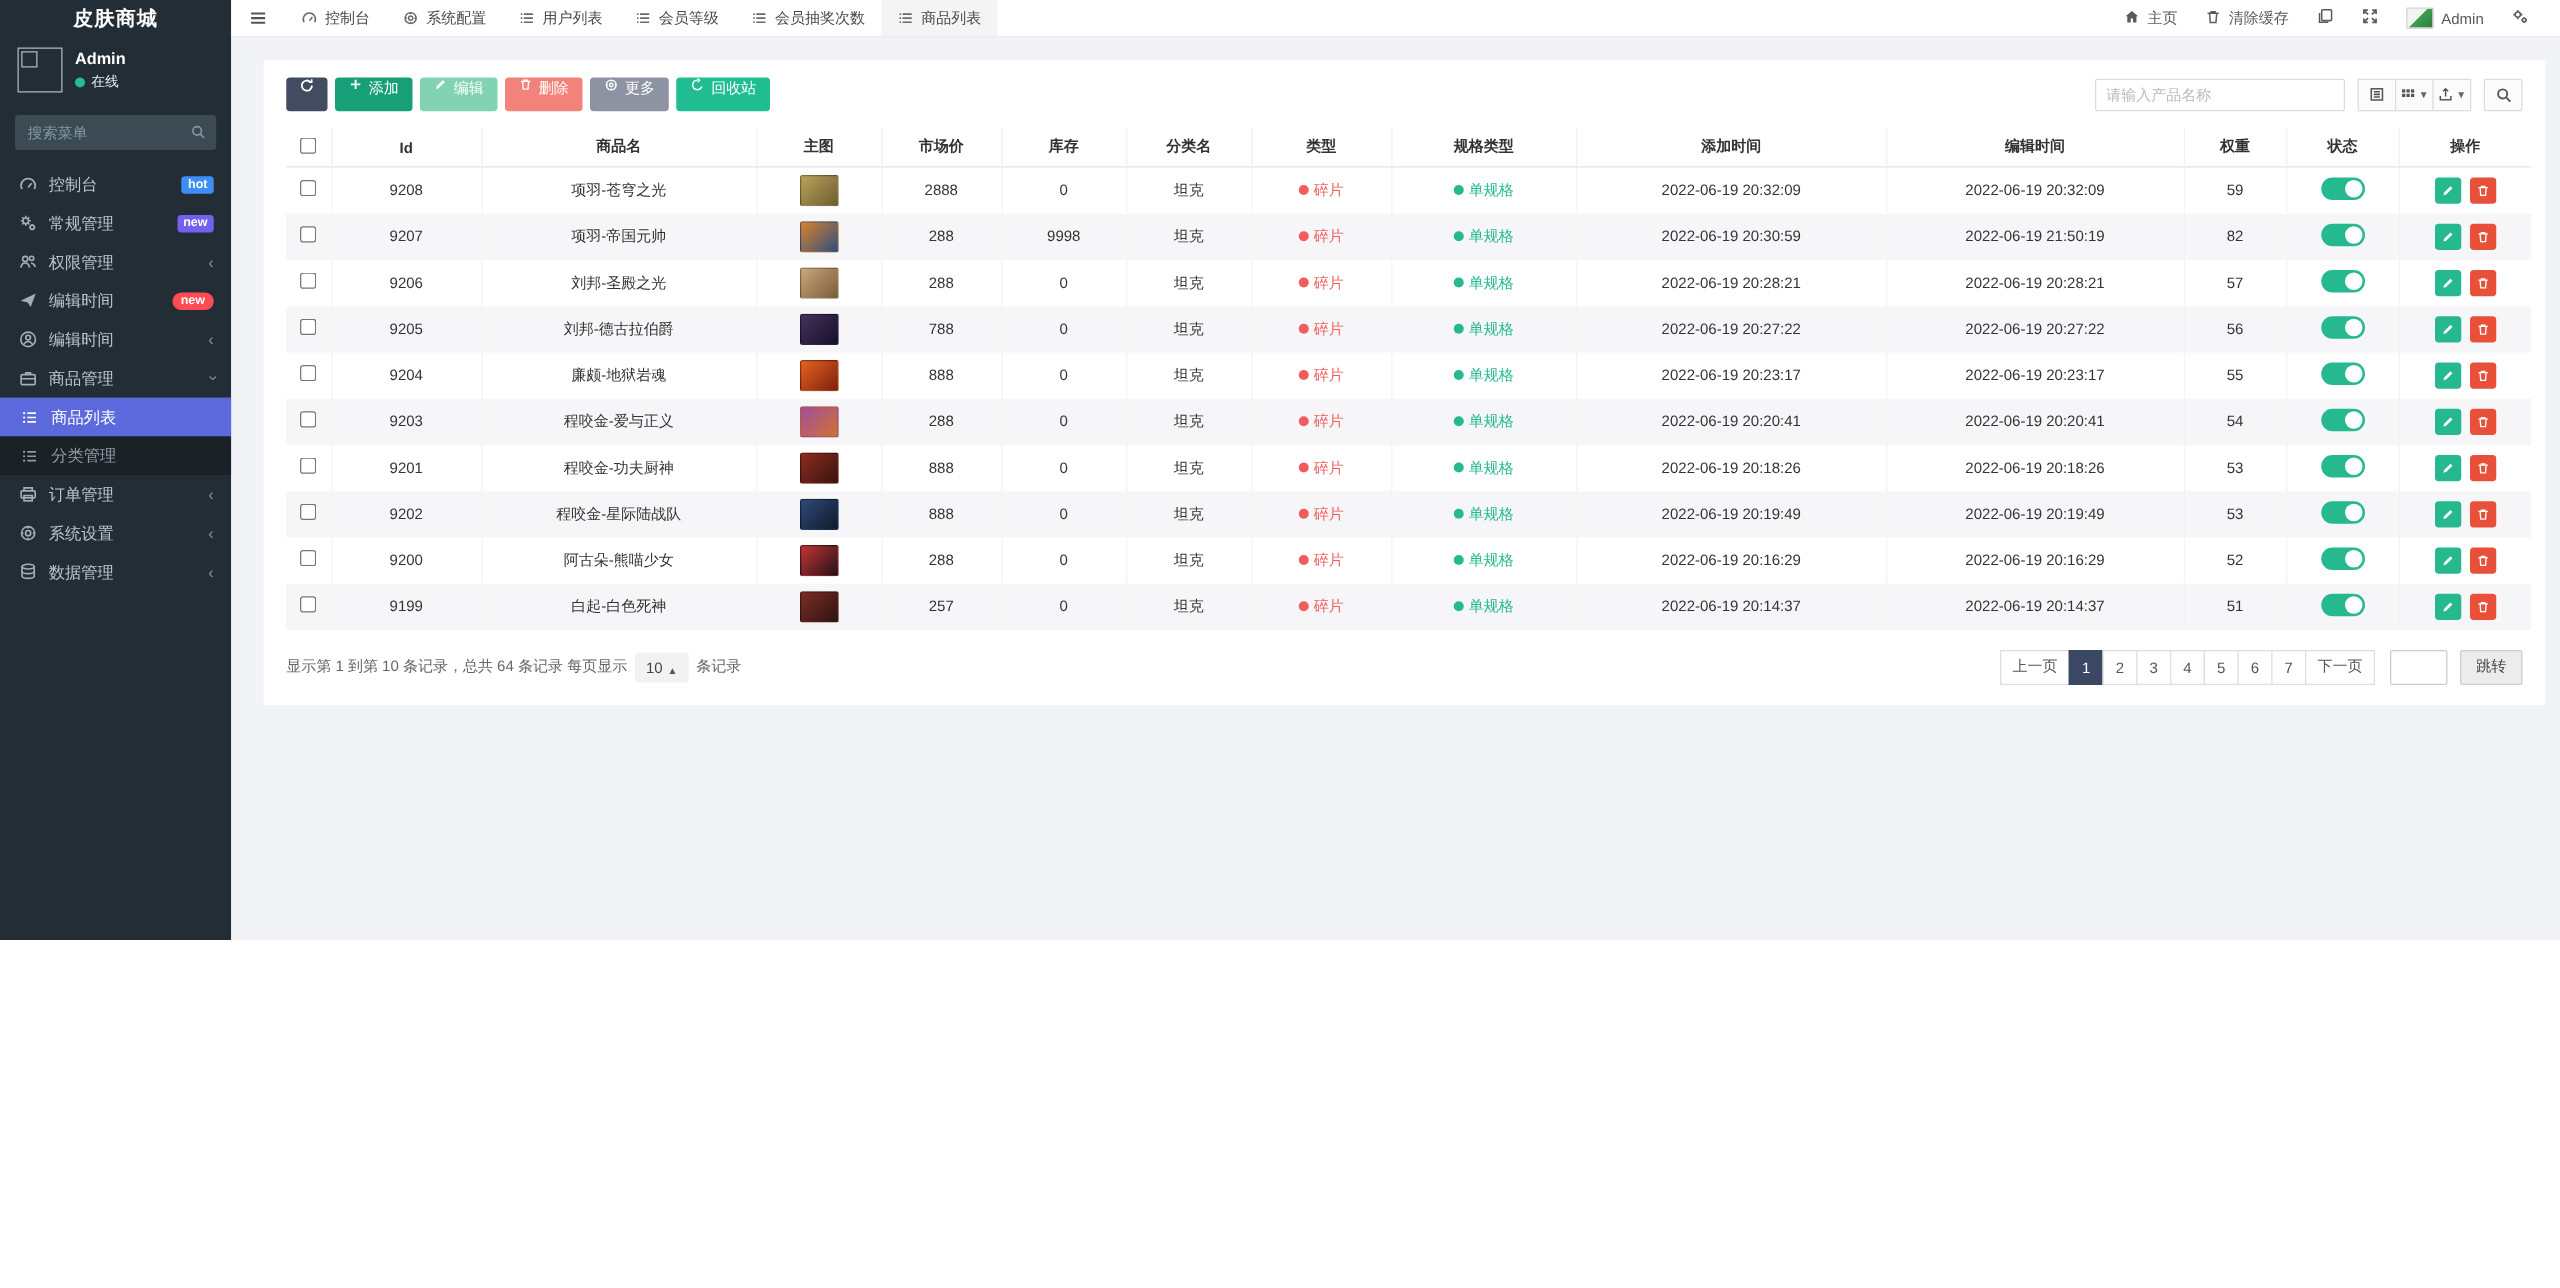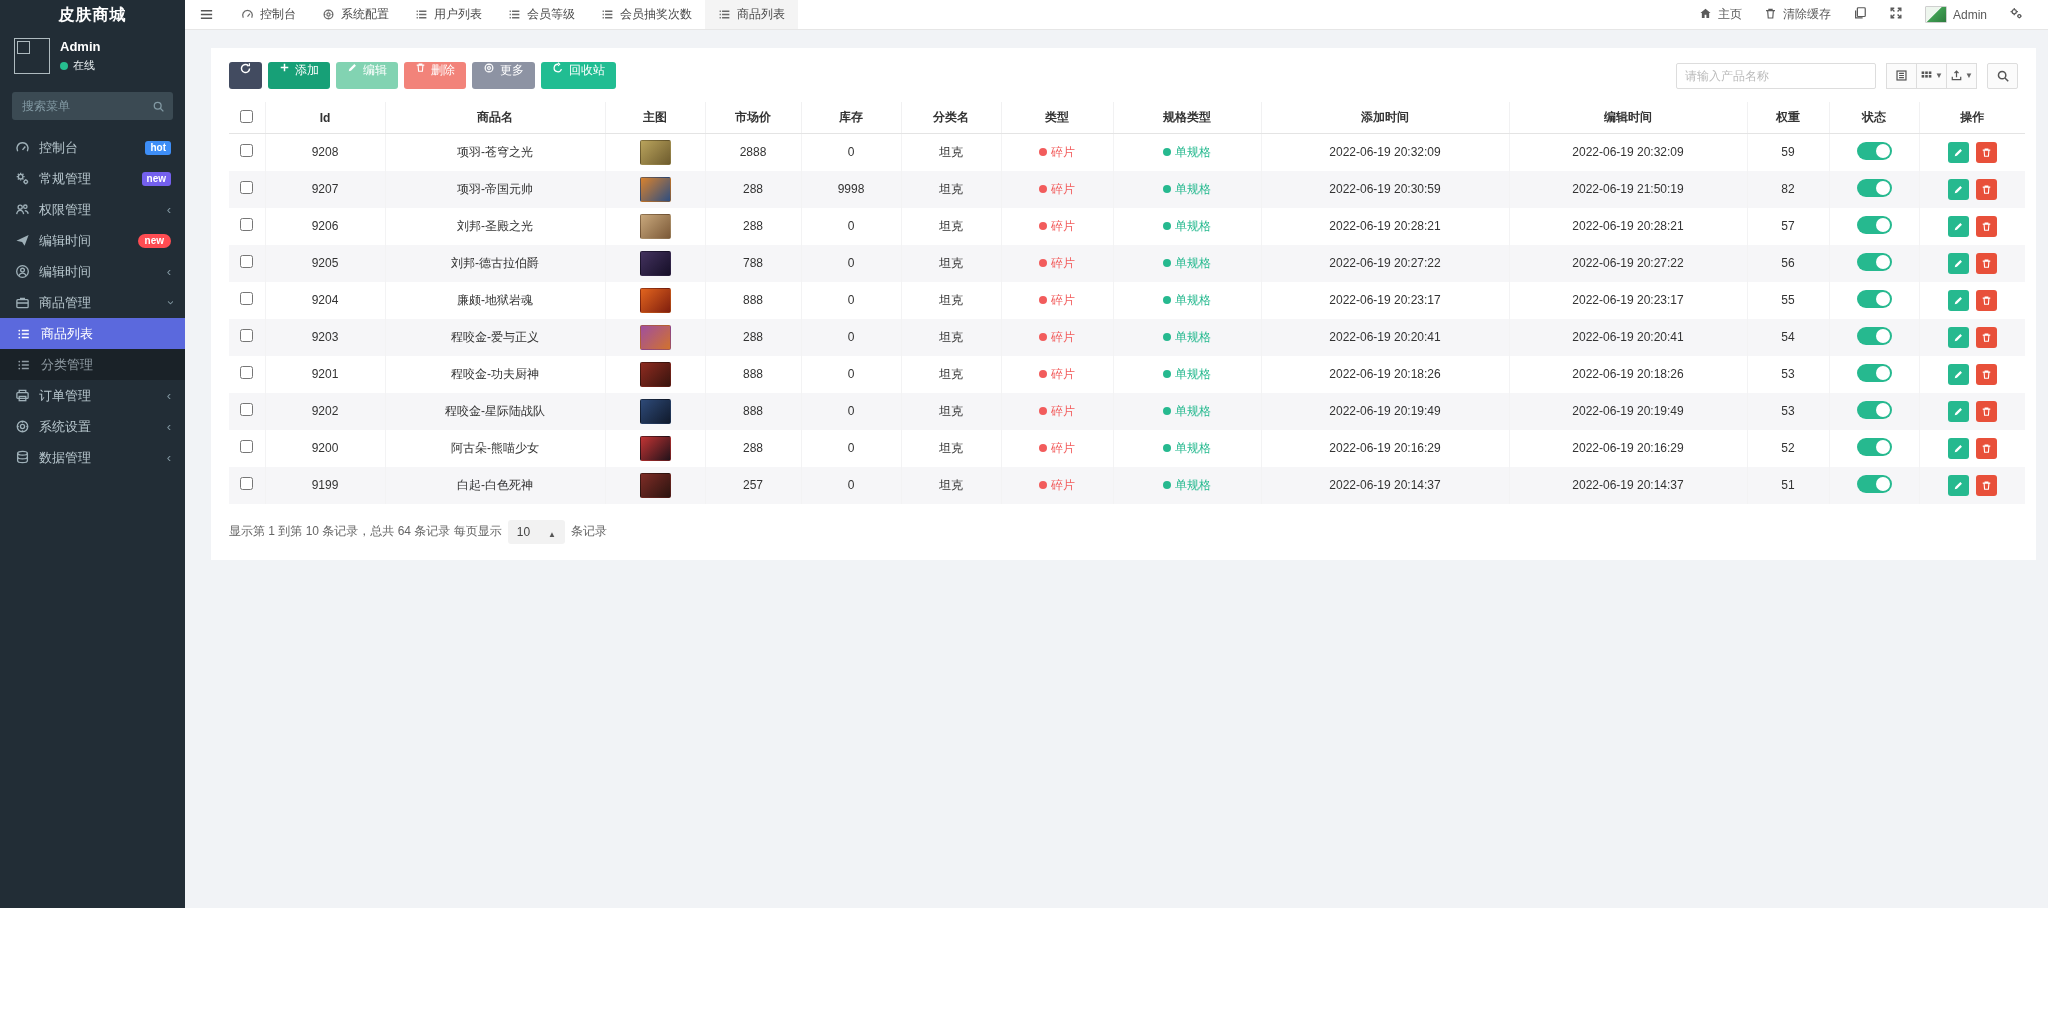--- a/index.html
+++ b/index.html
@@ -1,17 +1,17 @@
 <!DOCTYPE html>
 <html><head>
 <meta charset="utf-8">
 <style>
   * { box-sizing: border-box; margin: 0; padding: 0; }
   html,body { width:2048px; height:1030px; background:#fff; font-family:"Liberation Sans",sans-serif; }
-  .app { display:flex; height:908px; overflow:hidden; }
+  .app { display:flex; height:752px; overflow:hidden; }
 
   
   .sidebar { width:185px; background:#222d36; flex-shrink:0; display:flex; flex-direction:column; }
   .brand { height:30px; display:flex; align-items:center; justify-content:center;
            color:#fff; font-size:16px; font-weight:bold; letter-spacing:1px; }
   .userpanel { display:flex; align-items:center; gap:10px; padding:8px 14px 10px; }
   .avatar-broken { width:36px; height:36px; border:1px solid #aebabf; position:relative; }
   .avatar-broken::before { content:""; position:absolute; left:2px; top:2px; width:11px; height:11px; border:1px solid #aebabf; }
   .uname { color:#fff; font-size:13px; font-weight:bold; line-height:16px; }
   .ustatus { color:#e8eef0; font-size:11px; display:flex; align-items:center; gap:5px; margin-top:3px; }
@@ -85,21 +85,21 @@
   .t-red { color:#f25c5c; } .t-red .cdot { background:#f25c5c; }
   .t-green { color:#26b98f; } .t-green .cdot { background:#26b98f; }
   .toggle { width:35px; height:18px; background:#26b98f; border-radius:10px; display:inline-block; position:relative; cursor:pointer; }
   .toggle .knob { position:absolute; right:2px; top:2px; width:14px; height:14px; border-radius:50%; background:#fff; }
   .op { width:21px; height:21px; border-radius:3px; display:inline-flex; align-items:center; justify-content:center; color:#fff; cursor:pointer; margin:0 2px; }
   .op.edit { background:#26b98f; } .op.del { background:#e8503a; }
   input[type=checkbox]{ width:13px; height:13px; }
 
   
   .tfoot { display:flex; align-items:center; margin-top:16px; font-size:12px; color:#666; }
-  .psize { display:inline-flex; align-items:flex-end; gap:18px; background:#f2f2f2; border-radius:3px; padding:5px 9px; margin:0 6px; color:#444; cursor:pointer; }
+  .psize { display:inline-flex; align-items:flex-end; gap:4px; background:#f2f2f2; border-radius:3px; padding:5px 9px; margin:0 6px; color:#444; cursor:pointer; }
   .psize .up { font-size:8px; color:#555; }
   .pager { margin-left:auto; display:flex; align-items:center; }
   .page { min-width:28px; height:28px; padding:0 9px; display:inline-flex; align-items:center; justify-content:center;
           border:1px solid #ddd; background:#fff; color:#555; margin-left:-1px; cursor:pointer; font-size:12px; }
   .page.active { background:#3b4863; border-color:#3b4863; color:#fff; }
   .jump-input { width:46px; height:28px; border:1px solid #ccc; border-radius:2px; margin-left:12px; outline:none; padding:0 6px; font-size:12px; }
   .jump-btn { height:28px; padding:0 12px; margin-left:10px; background:#ececec; border:1px solid #ccc; border-radius:2px; font-size:12px; color:#444; cursor:pointer; font-family:inherit; }
   .below { height:240px; background:#fff; }
 </style>
 </head>
@@ -759,18 +759,25 @@
       </table>
 
       <div class="tfoot">
         <span>显示第 1 到第 10 条记录，总共 64 条记录 每页显示</span>
         <span class="psize">
           <span>10</span>
           <span class="up">▲</span>
         </span>
         <span>条记录</span>
 
+        <div class="pager">
+          <a class="page">上一页</a>
+          <span id="pages" style="display:contents"><a class="page active">1</a><a class="page">2</a><a class="page">3</a><a class="page">4</a><a class="page">5</a><a class="page">6</a><a class="page">7</a></span>
+          <a class="page">下一页</a>
+          <input class="jump-input" style="">
+          <button class="jump-btn">跳转</button>
+        </div>
       </div>
 
     </div>
   </div>
 </div>
 <div class="below"></div>
 
 </body></html>

